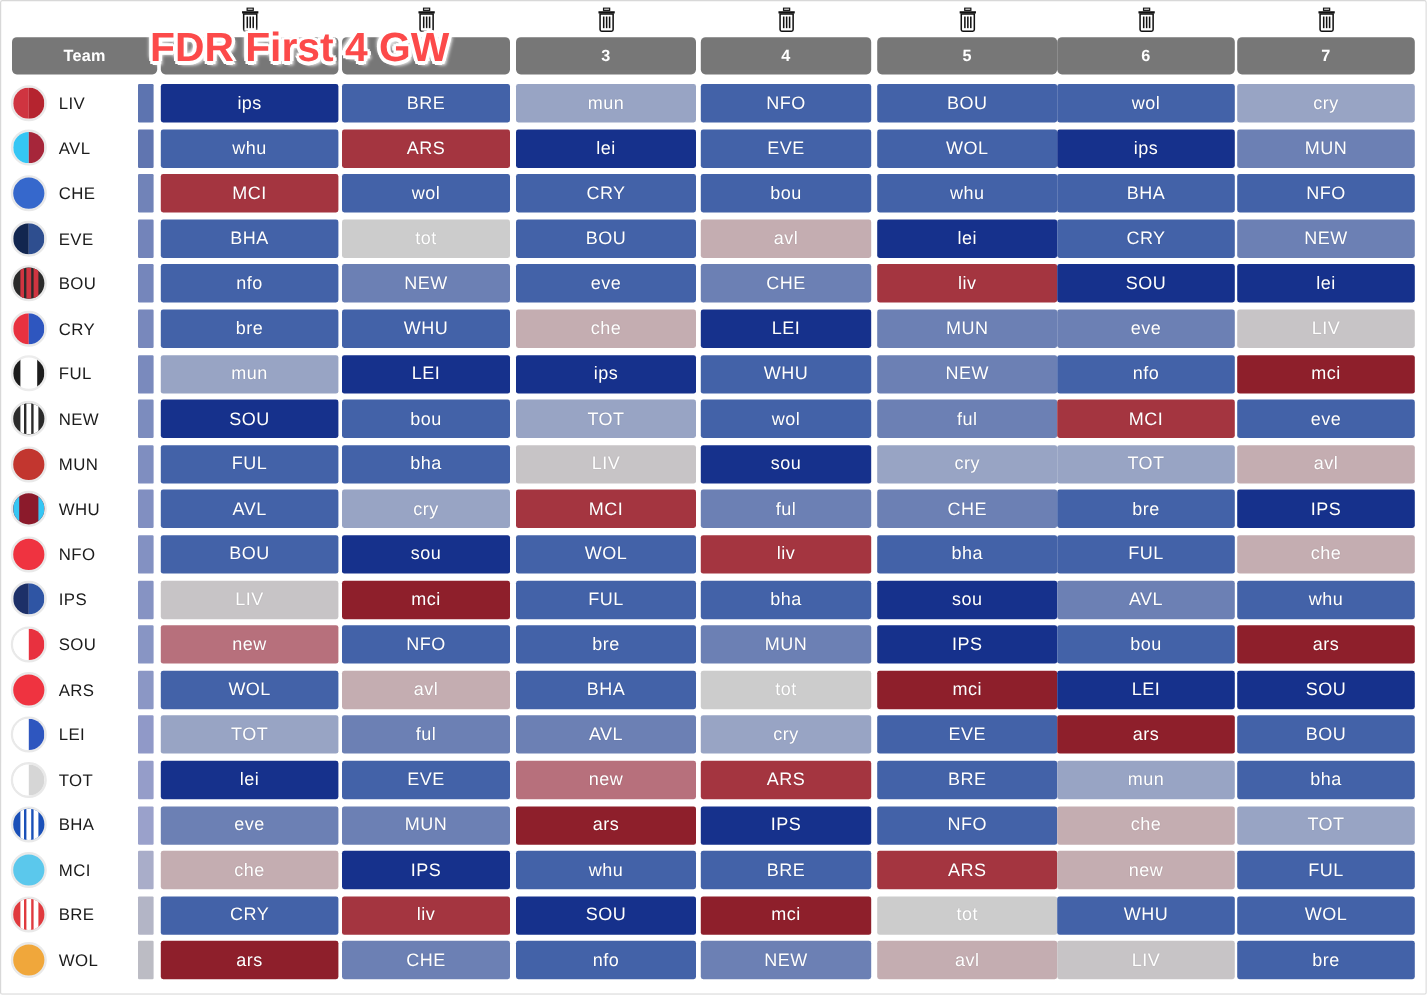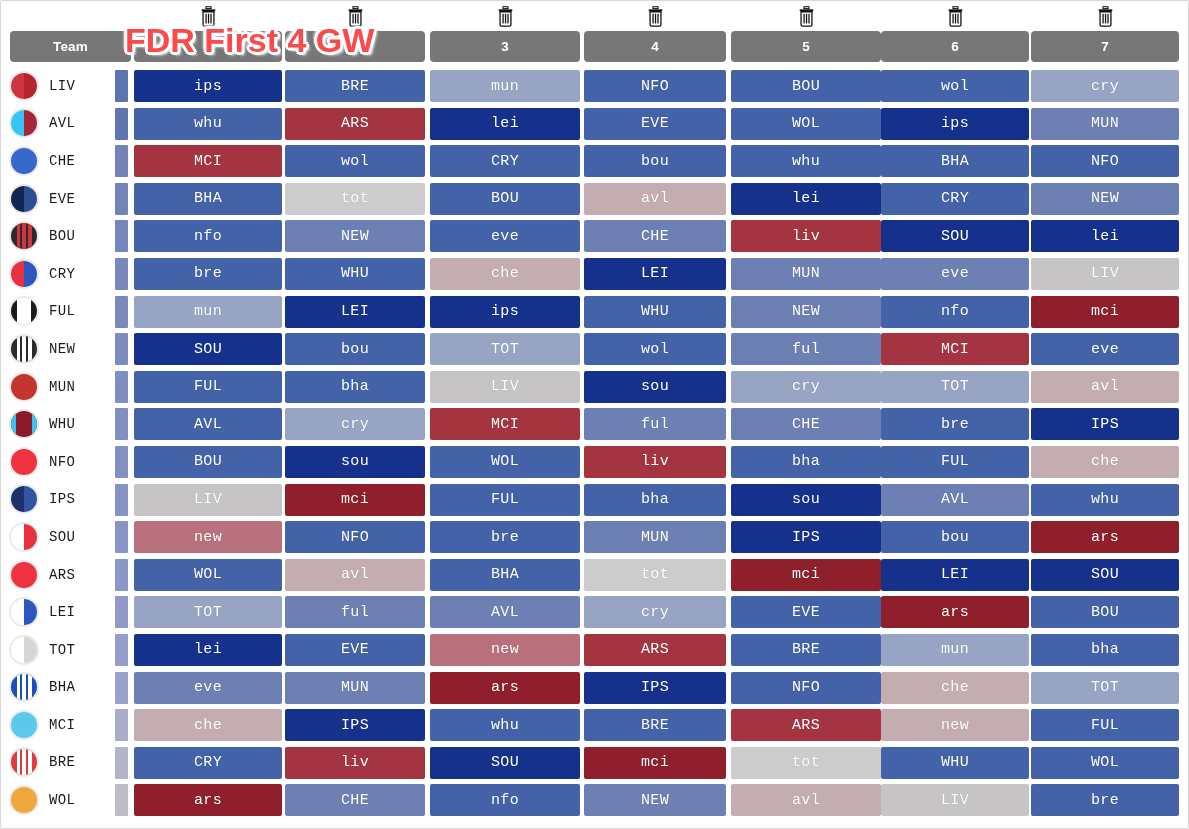--- a/index.html
+++ b/index.html
@@ -29,21 +29,21 @@
              font-size:34px;font-weight:bold;color:#fc4a4a;
              font-family:"Liberation Sans","DejaVu Sans",sans-serif;
              letter-spacing:0px;white-space:nowrap;pointer-events:none;
              text-shadow:
                -2px -2px 0 #fff, 2px -2px 0 #fff, -2px 2px 0 #fff, 2px 2px 0 #fff,
                -3px 0 0 #fff, 3px 0 0 #fff, 0 -3px 0 #fff, 0 3px 0 #fff,
                -3px -3px 3px #fff, 3px 3px 3px #fff;}
 
   
   .grid{position:absolute;top:66px;left:0;width:1189px;}
-  .row{position:relative;height:37.6px;font-family:Liberation Mono, monospace;}
+  .row{position:relative;height:37.6px;}
 
   .team-cell{position:absolute;left:0;top:0;width:112px;height:37.6px;
              display:flex;align-items:center;}
   .badge{width:30px;height:30px;border-radius:50%;margin-left:8px;
          border:2px solid #e9e9e9;overflow:hidden;position:relative;
          box-sizing:border-box;flex:0 0 auto;background:#fff;}
   .badge .h{position:absolute;top:0;bottom:0;}
   .team-abbr{margin-left:10px;font-size:14px;color:#1b1b1b;letter-spacing:.3px;}
 
   .rank-strip{position:absolute;top:3px;width:13px;height:32px;border-radius:1px;}

